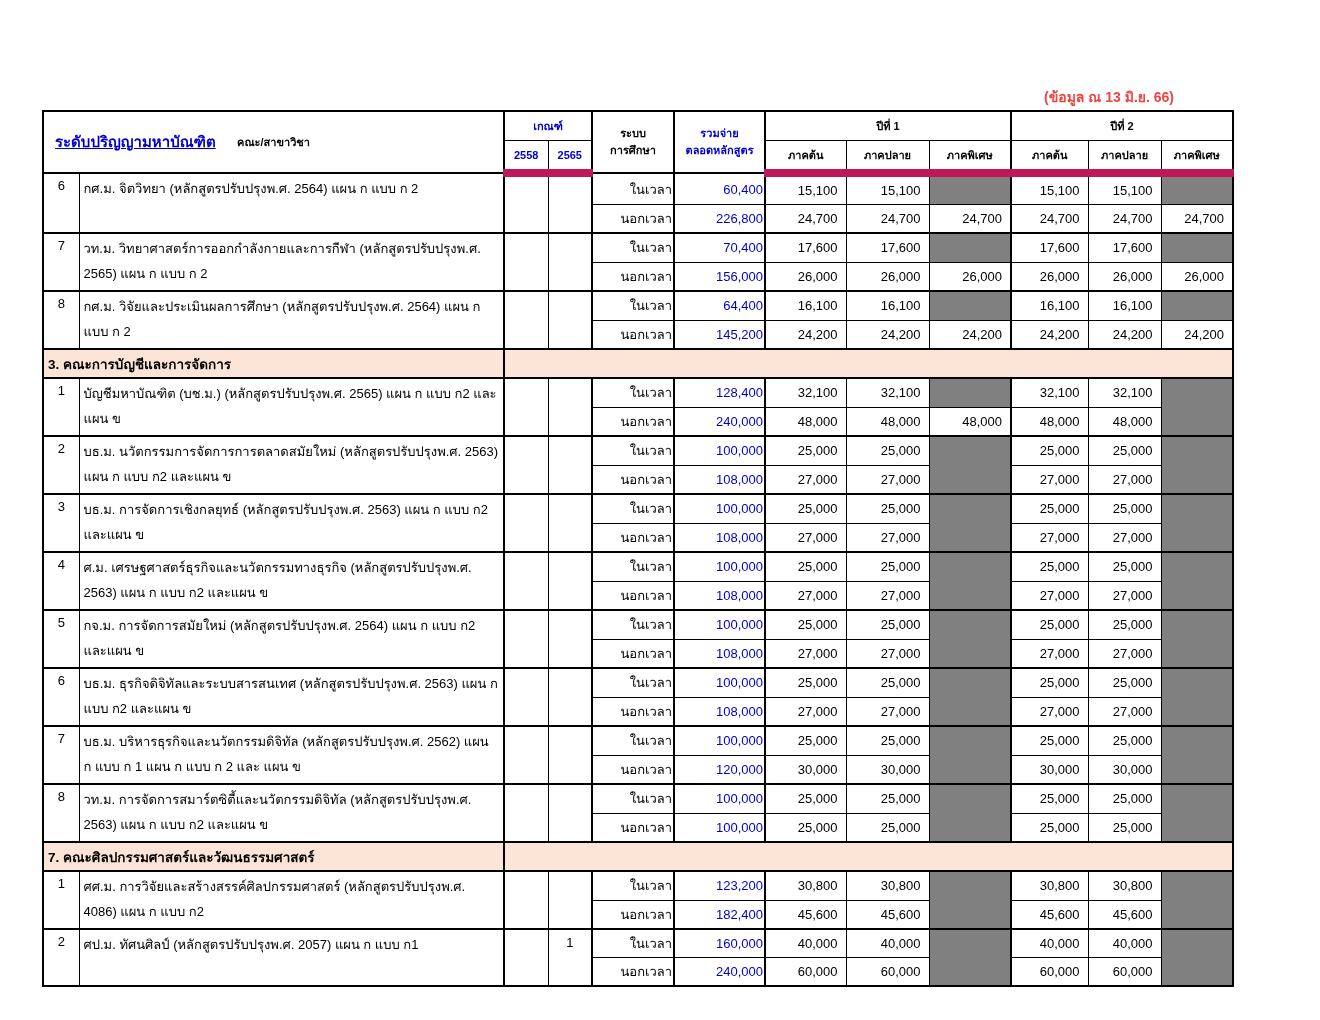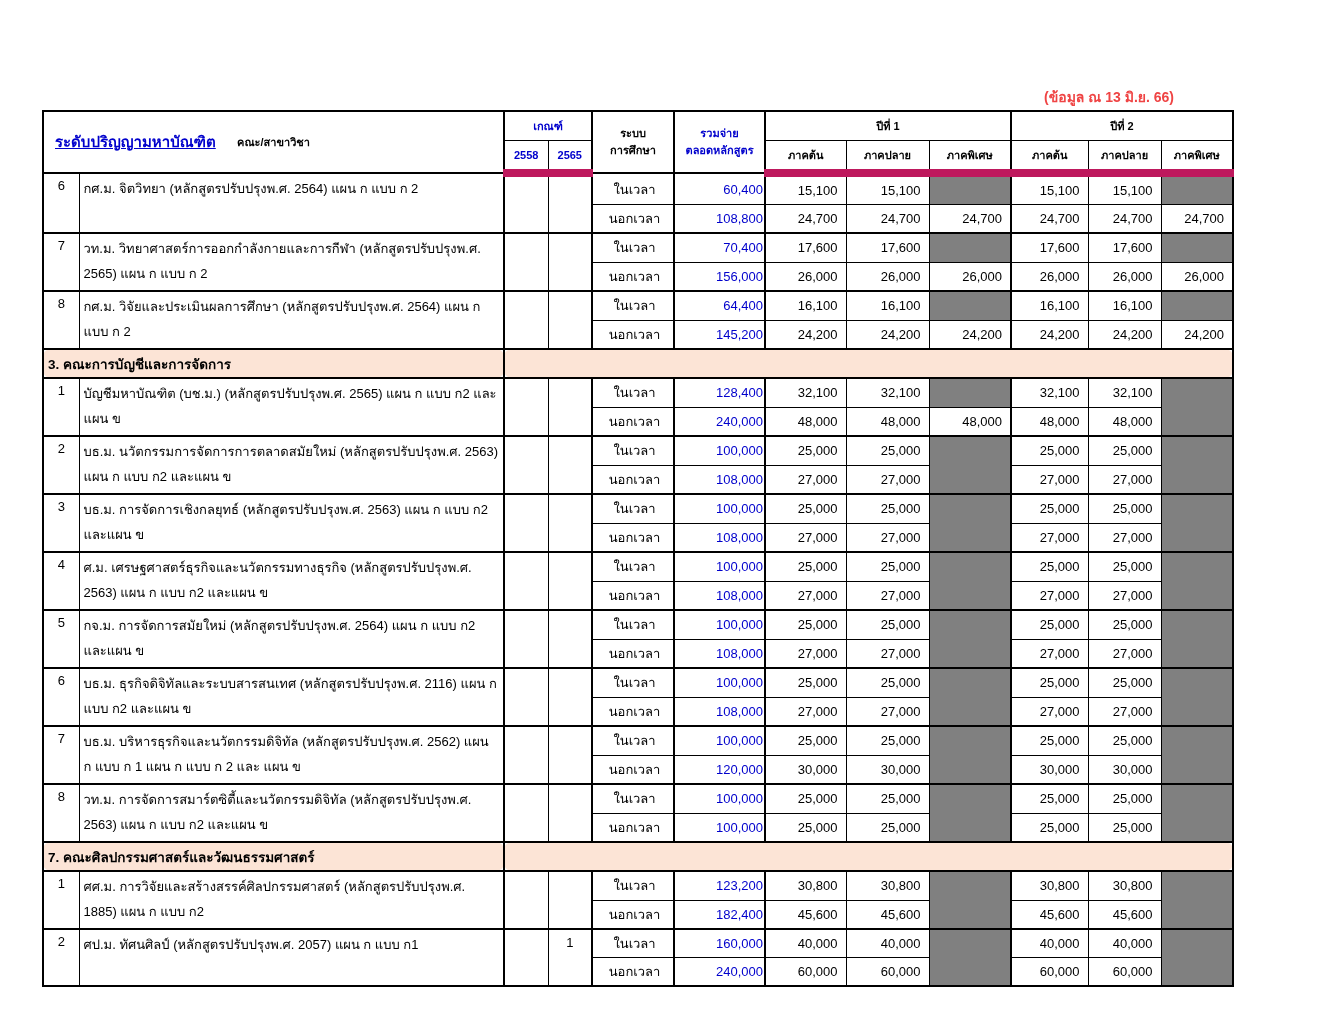--- a/index.html
+++ b/index.html
@@ -14,26 +14,26 @@
   thead th{font-weight:bold;text-align:center;vertical-align:middle;font-size:11px;padding:1px 0;}
   .hr1 th{height:26px;}
   .hr2 th{height:26px;border-bottom:8px solid #be185d;}
   .blue{color:#0000CC;}
   .v2{border-left:2px solid #000;}
   tr.block-start td{border-top:2px solid #000;}
   tbody td{height:25px;}
   td.no{ text-align:center;vertical-align:top;padding-top:4px;}
   td.name{vertical-align:top;text-align:left;padding:2px 4px 4px 4px;line-height:25px;font-size:13px;}
   td.crit{text-align:center;vertical-align:top;padding-top:5px;}
-  td.sys{text-align:center;padding-left:4px;}
+  td.sys{text-align:right;padding-left:4px;}
   td.total{text-align:right;padding-right:1px;color:#0000CC;}
   td.num{text-align:right;padding-right:8px;}
   td.gray{background:#808080;}
   td.gjoin{border-top-style:hidden;}
-  tr.band-row td{background:#FCE4D6;border-top:2px solid #000;border-bottom:2px solid #000;border-radius:8px;}
+  tr.band-row td{background:#FCE4D6;border-top:2px solid #000;border-bottom:2px solid #000;}
   td.band-label{font-weight:bold;text-align:left;padding-left:4px;font-size:13.5px;height:24px;}
   .two-line div{line-height:17px;}
 </style>
 </head>
 <body>
 
 <div class="sheet">
   <div class="title">ระดับปริญญามหาบัณฑิต</div>
   <div class="note">(ข้อมูล ณ 13 มิ.ย. 66)</div>
 
@@ -88,21 +88,21 @@
           <td class="total v2">60,400</td>
           <td class="num v2">15,100</td>
           <td class="num">15,100</td>
           <td class="num gray"></td>
           <td class="num v2">15,100</td>
           <td class="num">15,100</td>
           <td class="num gray"></td>
         </tr>
         <tr>
           <td class="sys v2">นอกเวลา</td>
-          <td class="total v2">108,800</td>
+          <td class="total v2">226,800</td>
           <td class="num v2">24,700</td>
           <td class="num">24,700</td>
           <td class="num">24,700</td>
           <td class="num v2">24,700</td>
           <td class="num">24,700</td>
           <td class="num">24,700</td>
         </tr>
         <tr class="block-start">
           <td class="no" rowspan="2">7</td>
           <td class="name" rowspan="2">วท.ม. วิทยาศาสตร์การออกกำลังกายและการกีฬา (หลักสูตรปรับปรุงพ.ศ. 2565) แผน ก  แบบ ก 2</td>
@@ -270,21 +270,21 @@
           <td class="total v2">108,000</td>
           <td class="num v2">27,000</td>
           <td class="num">27,000</td>
           <td class="num gray gjoin"></td>
           <td class="num v2">27,000</td>
           <td class="num">27,000</td>
           <td class="num gray gjoin"></td>
         </tr>
         <tr class="block-start">
           <td class="no" rowspan="2">6</td>
-          <td class="name" rowspan="2">บธ.ม. ธุรกิจดิจิทัลและระบบสารสนเทศ (หลักสูตรปรับปรุงพ.ศ. 2116) แผน ก  แบบ ก2 และแผน ข</td>
+          <td class="name" rowspan="2">บธ.ม. ธุรกิจดิจิทัลและระบบสารสนเทศ (หลักสูตรปรับปรุงพ.ศ. 2563) แผน ก  แบบ ก2 และแผน ข</td>
           <td class="crit v2" rowspan="2"></td>
           <td class="crit" rowspan="2"></td>
           <td class="sys v2">ในเวลา</td>
           <td class="total v2">100,000</td>
           <td class="num v2">25,000</td>
           <td class="num">25,000</td>
           <td class="num gray gjoin"></td>
           <td class="num v2">25,000</td>
           <td class="num">25,000</td>
           <td class="num gray gjoin"></td>
@@ -346,21 +346,21 @@
           <td class="num v2">25,000</td>
           <td class="num">25,000</td>
           <td class="num gray gjoin"></td>
         </tr>
         <tr class="band-row">
           <td class="band-label" colspan="2">7. คณะศิลปกรรมศาสตร์และวัฒนธรรมศาสตร์</td>
           <td class="band-rest v2" colspan="10"></td>
         </tr>
         <tr class="block-start">
           <td class="no" rowspan="2">1</td>
-          <td class="name" rowspan="2">ศศ.ม. การวิจัยและสร้างสรรค์ศิลปกรรมศาสตร์ (หลักสูตรปรับปรุงพ.ศ. 1885) แผน ก แบบ ก2</td>
+          <td class="name" rowspan="2">ศศ.ม. การวิจัยและสร้างสรรค์ศิลปกรรมศาสตร์ (หลักสูตรปรับปรุงพ.ศ. 4086) แผน ก แบบ ก2</td>
           <td class="crit v2" rowspan="2"></td>
           <td class="crit" rowspan="2"></td>
           <td class="sys v2">ในเวลา</td>
           <td class="total v2">123,200</td>
           <td class="num v2">30,800</td>
           <td class="num">30,800</td>
           <td class="num gray"></td>
           <td class="num v2">30,800</td>
           <td class="num">30,800</td>
           <td class="num gray"></td>

